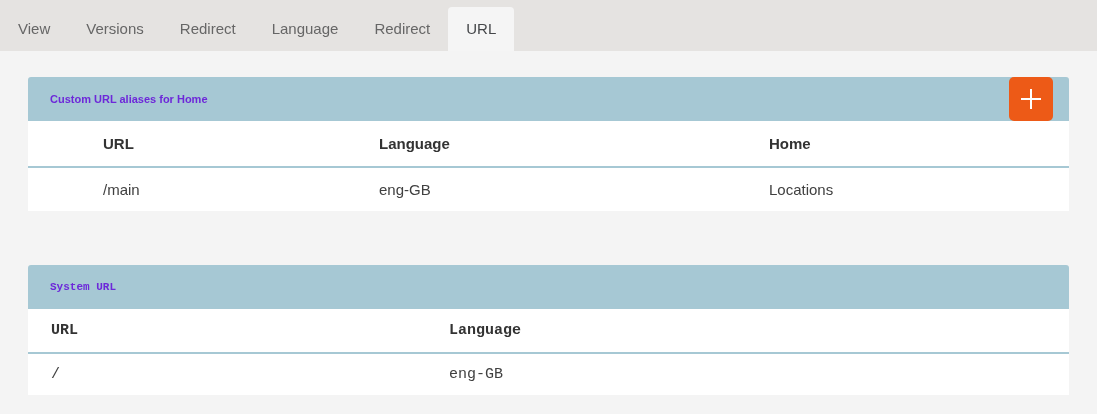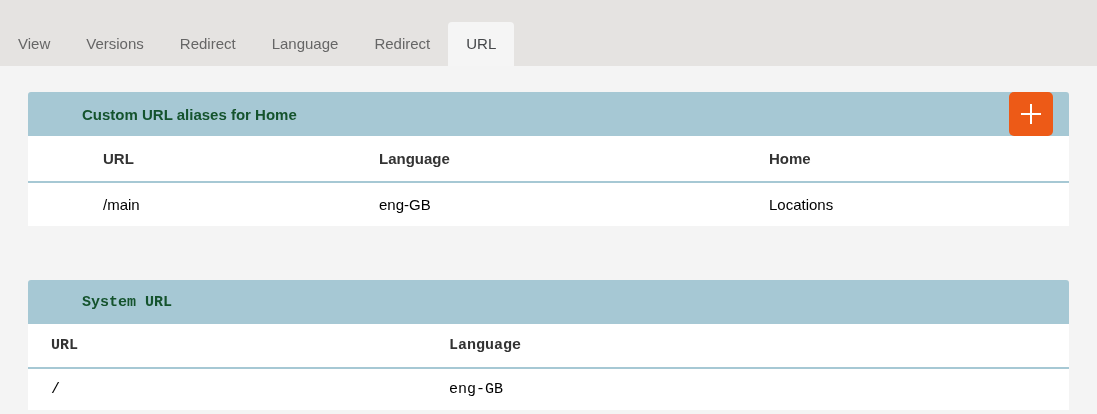--- a/index.html
+++ b/index.html
@@ -5,21 +5,21 @@
   * { margin: 0; padding: 0; box-sizing: border-box; }
   html, body { width: 1097px; height: 414px; overflow: hidden; }
   body {
     font-family: "Liberation Sans", "DejaVu Sans", sans-serif;
     background: #f4f4f4;
     color: #404040;
   }
 
   
   .tabbar {
-    height: 66px;
+    height: 51px;
     background: #e5e3e1;
     display: flex;
     align-items: flex-end;
     padding-top: 7px;
   }
   .tab {
     height: 44px;
     line-height: 44px;
     padding: 0 18px;
     font-size: 15px;
@@ -42,24 +42,23 @@
   .panel-header {
     position: relative;
     height: 44px;
     background: #a6c8d4;
     border-radius: 3px 3px 0 0;
     display: flex;
     align-items: center;
     padding-left: 22px;
   }
   .panel-title {
-    font-size: 15px;
+    font-size: 11px;
     font-weight: bold;
-    color: #14532d;
-    margin-left: 32px;
+    color: #6d28d9;
   }
   .add-button {
     position: absolute;
     top: 0;
     right: 16px;
     width: 44px;
     height: 44px;
     background: #ed5a17;
     border: none;
     border-radius: 5px;
@@ -84,21 +83,21 @@
     white-space: nowrap;
   }
   th {
     height: 46px;
     font-weight: bold;
     color: #333333;
     border-bottom: 2px solid #a6c8d4;
   }
   td {
     height: 44px;
-    color: #000000;
+    color: #404040;
     font-weight: normal;
   }
   .panel2 th { height: 44px; }
   .panel2 td { height: 42px; }
 </style>
 </head>
 <body>
 
 <div class="tabbar">
   <div class="tab">View</div>

